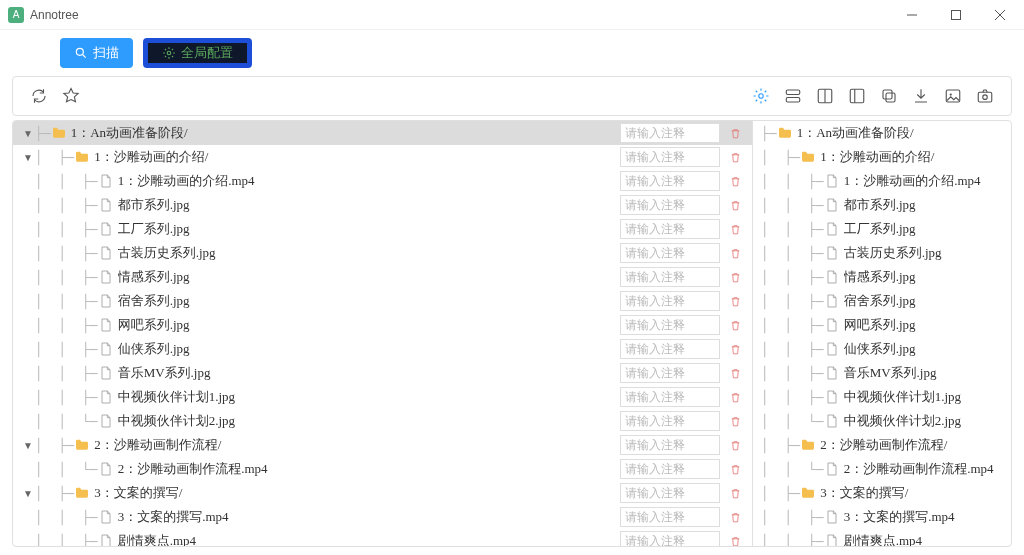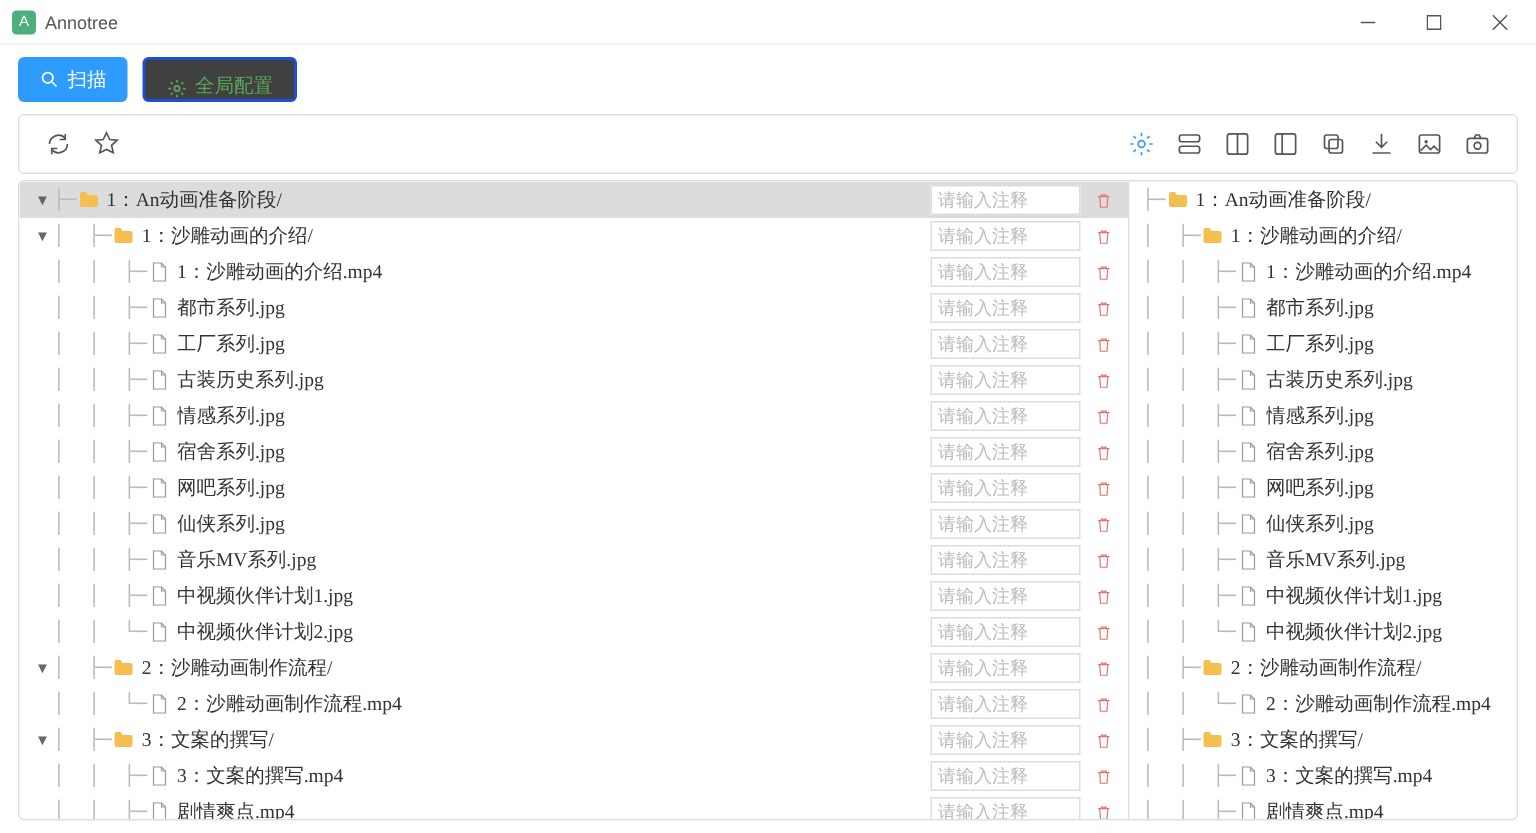--- a/index.html
+++ b/index.html
@@ -3,24 +3,24 @@
 <meta charset="utf-8">
 <style>
 * { box-sizing: border-box; margin: 0; padding: 0; }
 body { font-family: "Microsoft YaHei", Arial, sans-serif; font-size: 13px; color: #333; background: #fff; width: 1024px; height: 555px; overflow: hidden; display: flex; flex-direction: column; }
 .titlebar { height: 30px; display: flex; align-items: center; padding: 0 2px 0 8px; background: #fff; border-bottom: 1px solid #f0f0f0; }
 .titlebar .logo { width: 16px; height: 16px; background: #4caf7d; border-radius: 3px; margin-right: 6px; display:flex; align-items:center; justify-content:center; color:#fff; font-size:10px;}
 .titlebar .title { font-size: 12px; color: #555; }
 .titlebar .spacer { flex: 1; }
 .winbtn { width: 44px; height: 30px; display: flex; align-items: center; justify-content: center; color: #555; }
 .winbtn svg { width: 10px; height: 10px; }
-.toolbar { padding: 8px 12px; display: flex; gap: 10px; }
+.toolbar { padding: 8px 12px; display: flex; gap: 10px; margin-left: 48px; }
 .btn { height: 30px; padding: 0 14px; border-radius: 4px; display: inline-flex; align-items: center; gap: 5px; font-size: 13px; cursor: pointer; }
 .btn-primary { background: #2e9bff; color: #fff; }
-.btn-outline { background: #404040; color: #5aa85a; border: 2px solid #1d4ed8; align-items: flex-end; }
+.btn-outline { background: #0f172a; color: #5aa85a; border: 5px solid #1d4ed8; }
 .btn svg { width: 14px; height: 14px; }
 .iconbar { margin: 0 12px 4px 12px; border: 1px solid #e0e0e0; border-radius: 4px; height: 40px; display: flex; align-items: center; padding: 0 10px; }
 .iconbar .ib { width: 32px; height: 32px; display: flex; align-items: center; justify-content: center; cursor: pointer; border-radius:4px; color:#555; }
 .iconbar .ib svg { width: 18px; height: 18px; }
 .iconbar .gap { flex: 1; }
 .main { flex: 1; display: flex; margin: 0 12px 8px 12px; border: 1px solid #e0e0e0; border-radius: 4px; overflow: hidden; }
 .pane { overflow: auto; }
 .pane.left { width: 740px; border-right: 1px solid #e0e0e0; }
 .pane.right { flex: 1; min-width:0; }
 .row { display: flex; align-items: center; height: 24px; }

